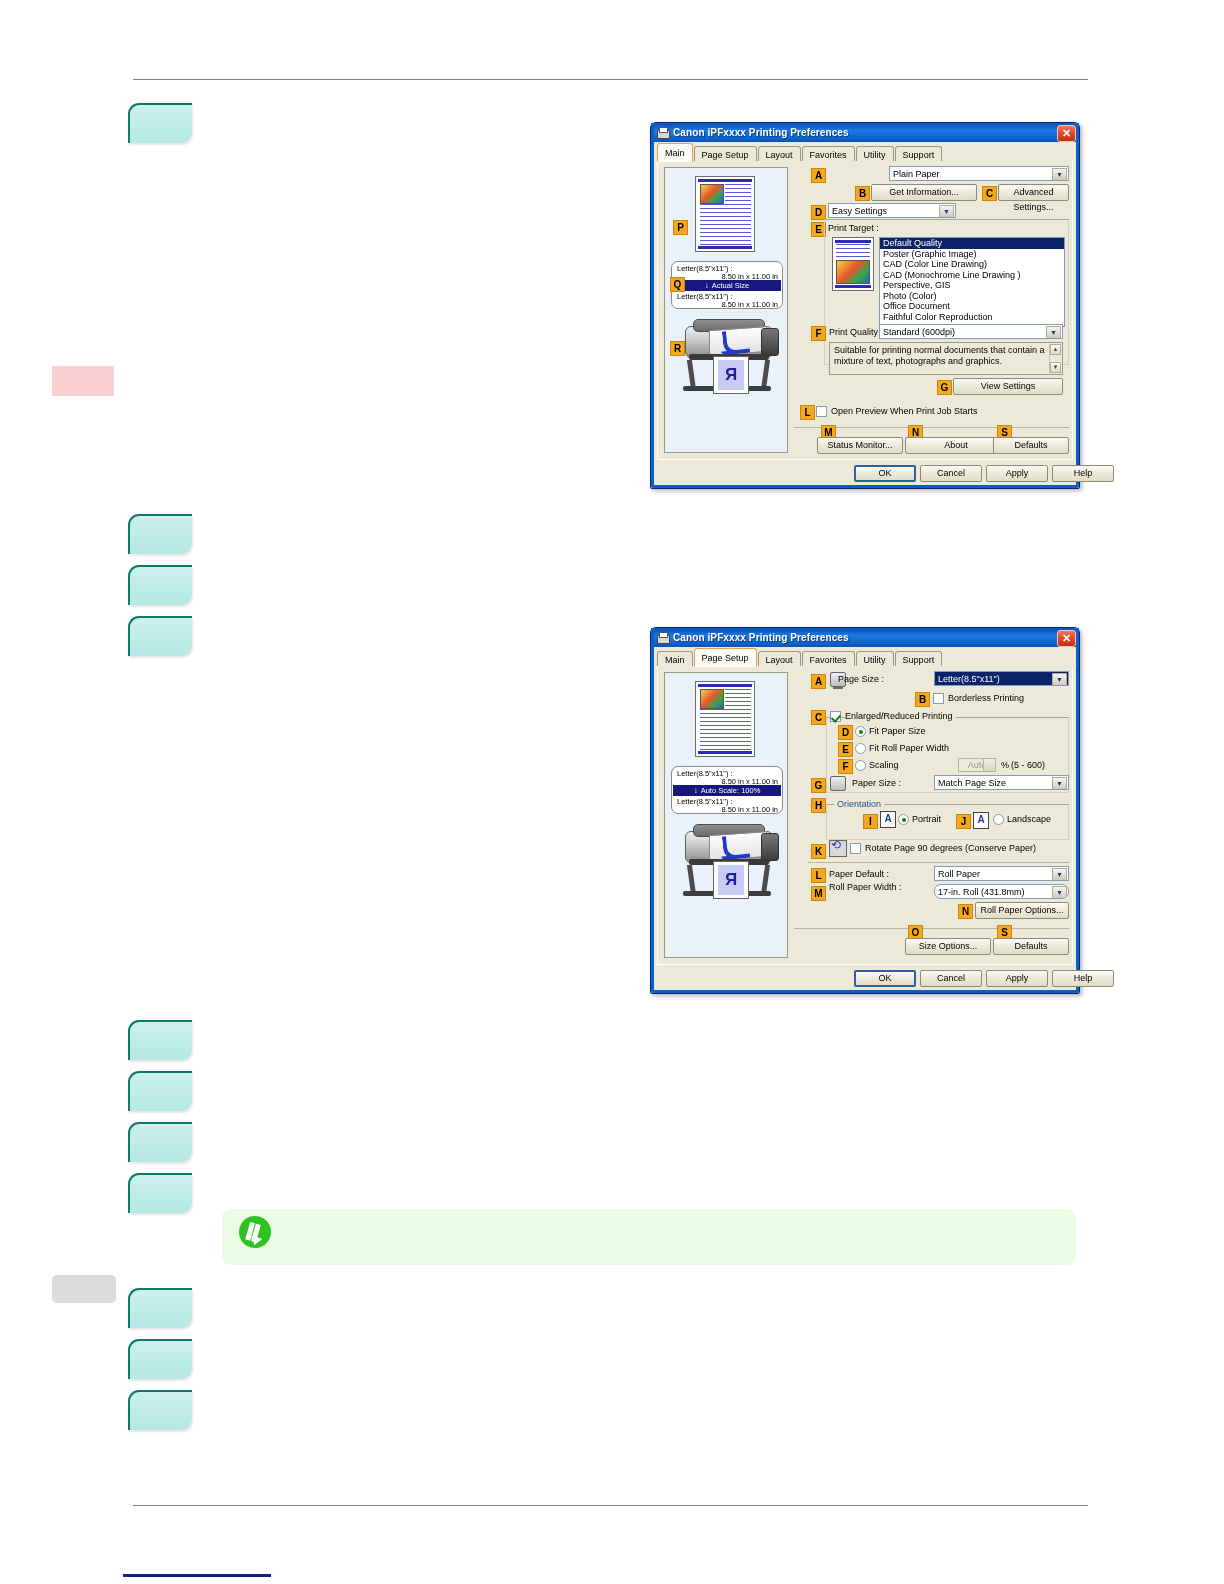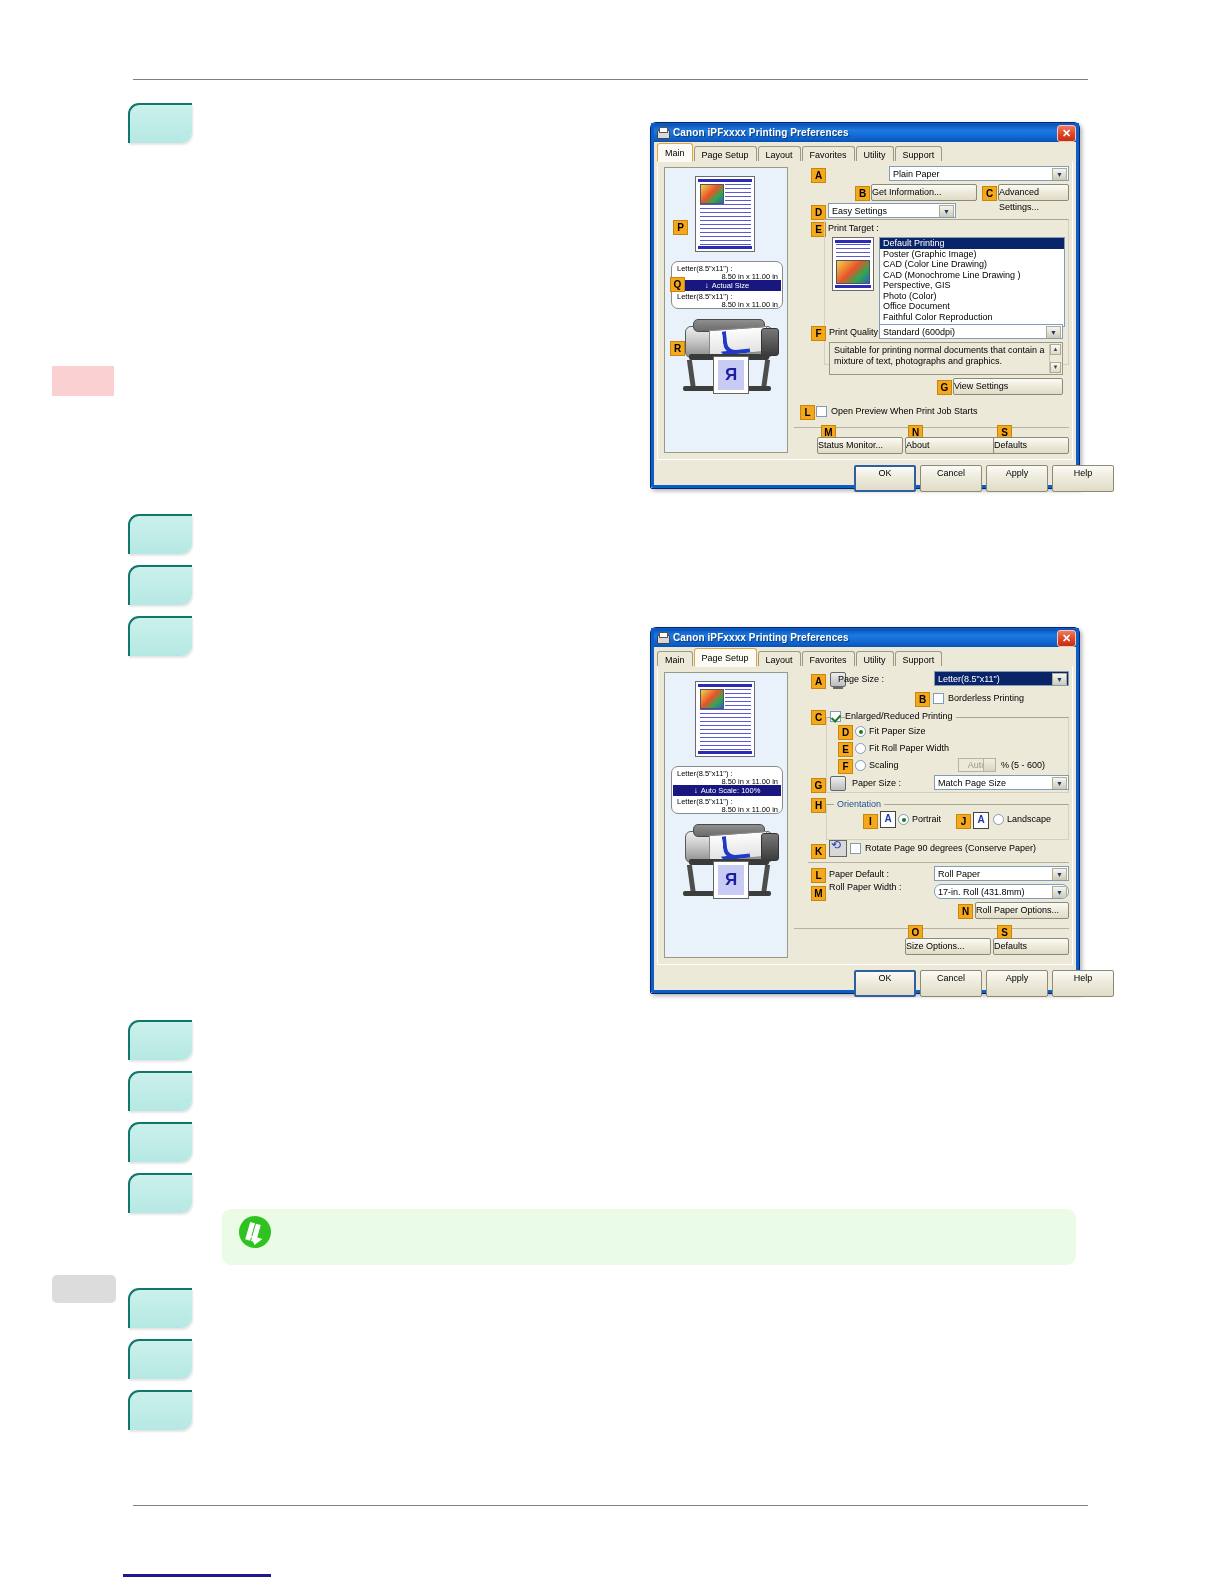--- a/index.html
+++ b/index.html
@@ -209,21 +209,21 @@
   .combo .arrow{
     position:absolute;right:1px;top:1px;width:13px;height:11px;
     background:linear-gradient(180deg,#f6f6ef,#cdc9b5);border:1px solid #b0ab94;
     color:#1a3a77;font-size:7px;line-height:11px;text-align:center;
   }
   .combo.selected{background:#0a246a;color:#fff;}
   .btn{
     position:absolute;height:17px;
     background:linear-gradient(180deg,#fbfbf7 0%,#eeebdc 46%,#e0dcc8 100%);
     border:1px solid #8d8977;border-radius:2px;
-    font-size:9px;line-height:15px;text-align:left;color:#000;
+    font-size:9px;line-height:15px;text-align:center;color:#000;
     box-sizing:border-box;
   }
   .group{
     position:absolute;border:1px solid #d4d0c0;border-top-color:#a9a595;
     box-sizing:border-box;
   }
   .group-title{
     position:absolute;background:#ece9d8;padding:0 3px;font-size:9px;color:#1d4f91;
     top:-6px;left:7px;
   }
@@ -280,21 +280,21 @@
   .spin{
     position:absolute;height:14px;background:#ece9d8;border:1px solid #b7b3a0;
     font-size:9px;line-height:13px;color:#9a9a8c;text-align:center;box-sizing:border-box;
   }
   .spin .ud{position:absolute;right:0;top:0;width:11px;height:12px;
     background:linear-gradient(180deg,#f2efe2,#d8d4c2);border-left:1px solid #b7b3a0;}
   .bottombar{
     position:absolute;left:6px;right:6px;bottom:4px;height:21px;
   }
   .bbtn{
-    position:absolute;top:2px;height:27px;width:62px;
+    position:absolute;top:2px;height:17px;width:62px;
     background:linear-gradient(180deg,#fbfbf7 0%,#eeebdc 46%,#e0dcc8 100%);
     border:1px solid #8d8977;border-radius:2px;
     font-size:9px;line-height:15px;text-align:center;color:#000;box-sizing:border-box;
   }
   .bbtn.def{border:2px solid #2f5f9e;line-height:13px;}
   .sep{position:absolute;height:1px;background:#b7b3a0;}
 </style>
 </head>
 <body>
 
@@ -407,21 +407,21 @@
     <div class="group" style="left:166px;top:58px;width:245px;height:146px;"></div>
 
     <div class="doc-thumb" style="left:174px;top:76px;width:40px;height:52px;">
       <div class="topbar"></div>
       <div class="pic" style="left:3px;top:22px;width:32px;height:22px;"></div>
       <div class="lines" style="left:3px;right:3px;top:6px;bottom:30px;"></div>
       <div class="botbar"></div>
     </div>
 
     <div class="listbox" style="left:221px;top:76px;width:184px;height:88px;">
-      <div class="item sel">Default Printing</div>
+      <div class="item sel">Default Quality</div>
       <div class="item">Poster (Graphic Image)</div>
       <div class="item">CAD (Color Line Drawing)</div>
       <div class="item">CAD (Monochrome Line Drawing )</div>
       <div class="item">Perspective, GIS</div>
       <div class="item">Photo (Color)</div>
       <div class="item">Office Document</div>
       <div class="item">Faithful Color Reproduction</div>
     </div>
 
     <div class="badge" style="left:153px;top:165px;">F</div>

